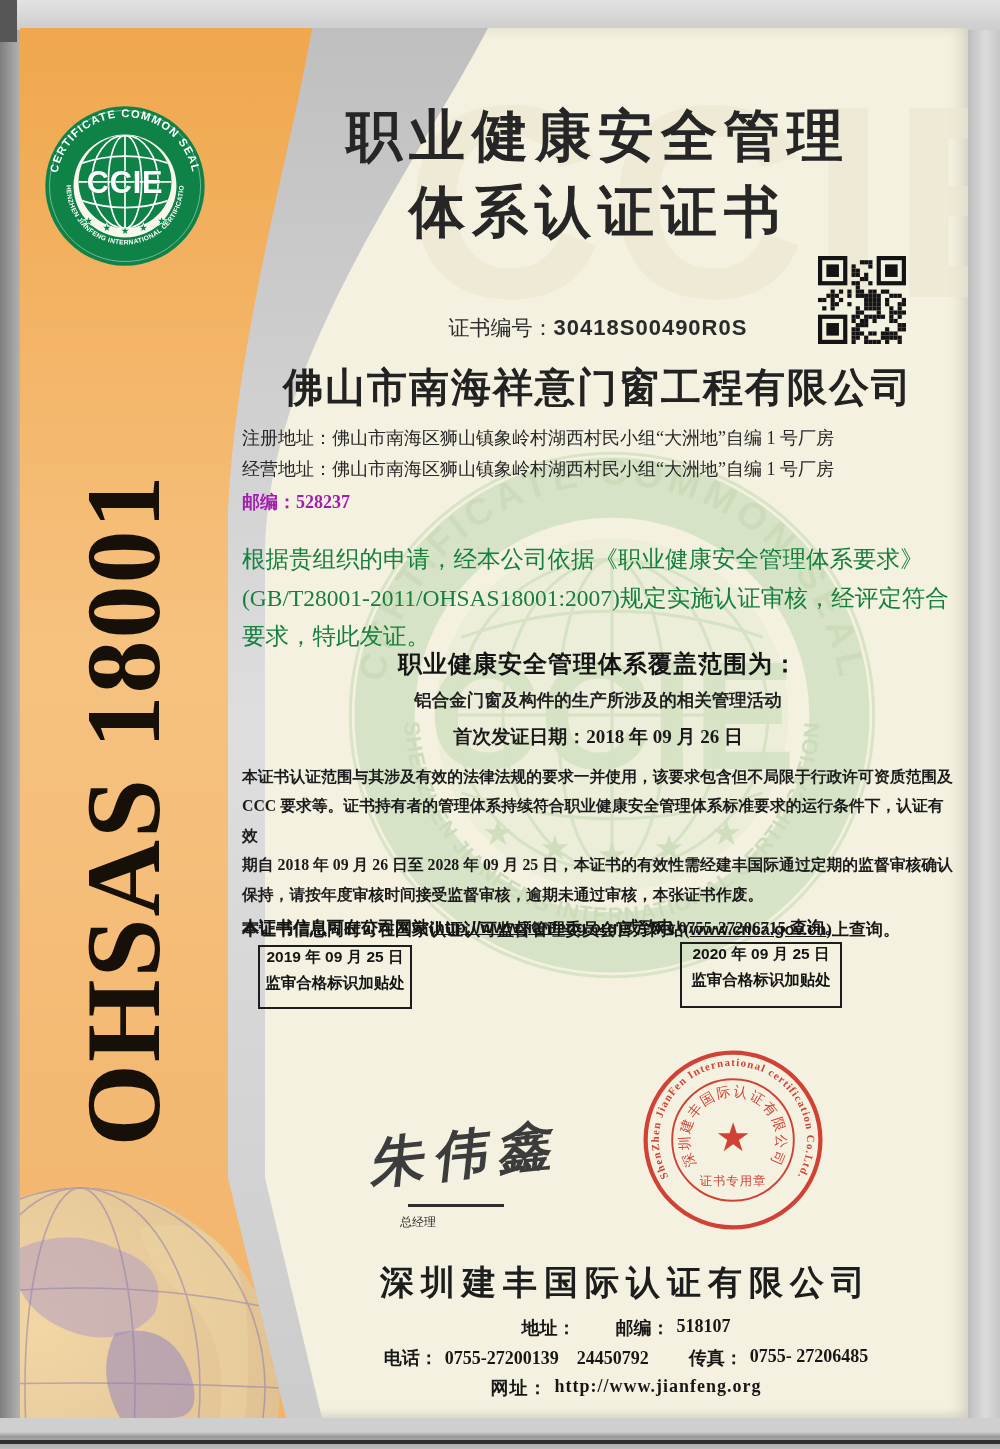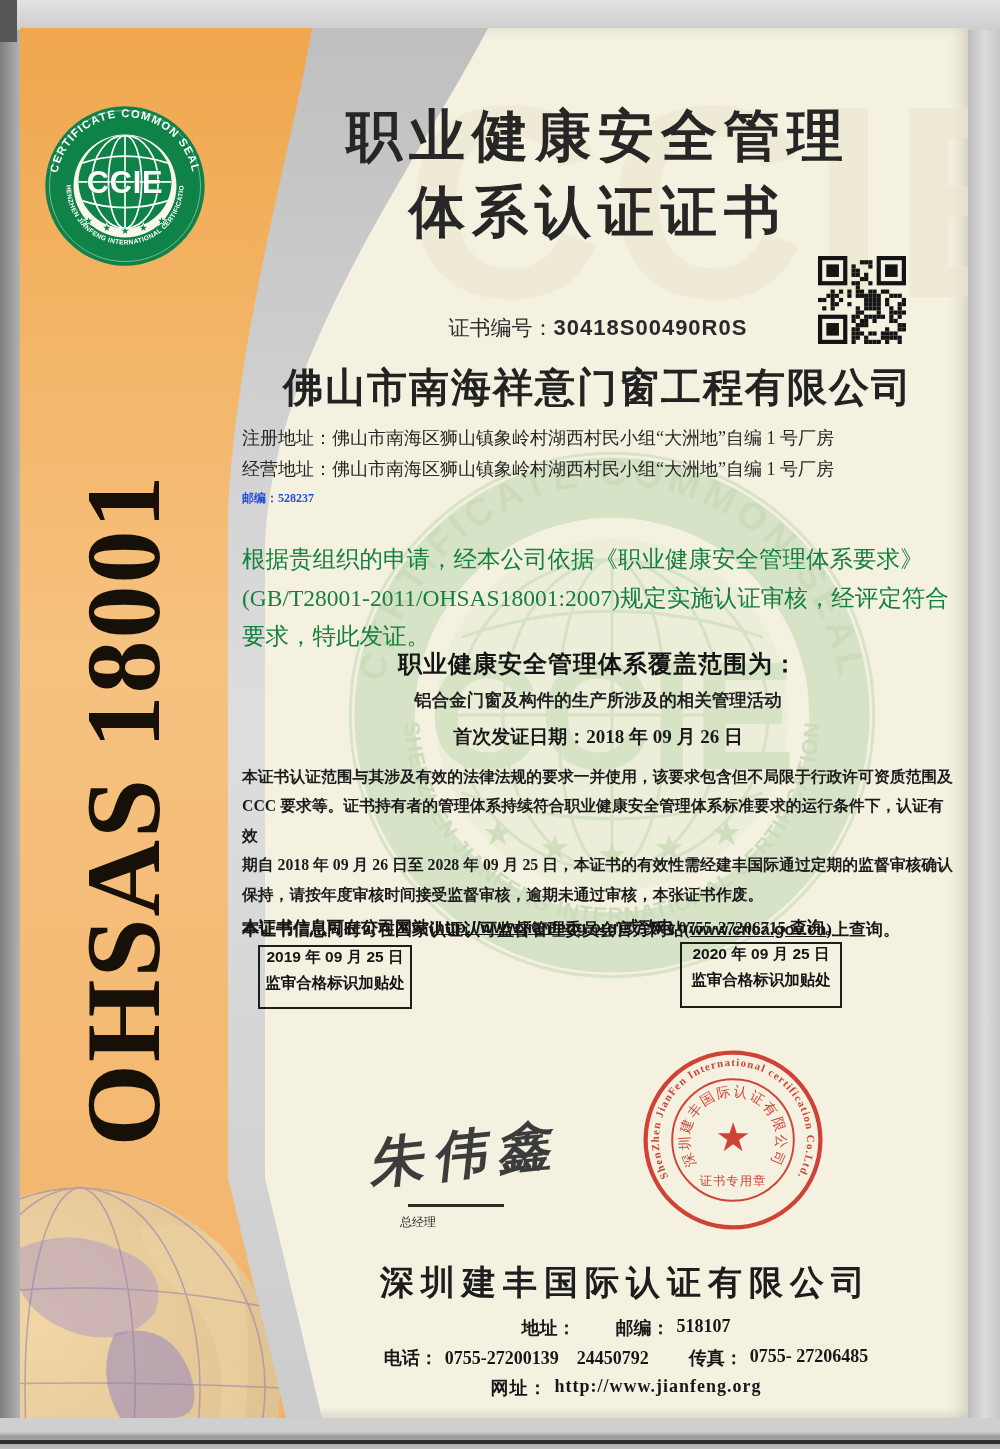--- a/index.html
+++ b/index.html
@@ -41,21 +41,21 @@
   .content > div{position:absolute;left:0;width:100%;}
 
   .title{top:70px;text-align:center;font-size:56px;line-height:76px;font-weight:700;
       letter-spacing:7px;color:#262626;}
   .certno{top:286px;text-align:center;font-size:21px;color:#2a2a2a;}
   .certno .num{font-family:"Liberation Sans","DejaVu Sans",sans-serif;font-weight:700;font-size:22px;letter-spacing:1px;}
   .company{top:332px;text-align:center;font-size:40px;font-weight:700;letter-spacing:2px;color:#222;}
   .addr1{top:398px;} .addr2{top:429px;}
   .addr-line{font-size:18px;color:#272727;}
   .postal-row{top:462px;display:flex;justify-content:space-between;padding-right:8px;
-      box-sizing:border-box;font-size:12px;font-weight:600;color:#1d4ed8;}
+      box-sizing:border-box;font-size:18px;font-weight:600;color:#a21caf;}
   .para1{top:512px;font-size:23.5px;line-height:38.5px;white-space:pre-line;color:#15803d;}
   .scope-head{top:620px;text-align:center;font-size:24px;font-weight:700;letter-spacing:1px;color:#151515;}
   .scope-text{top:660px;text-align:center;font-size:17.5px;font-weight:600;color:#222;}
   .issue-date{top:696px;text-align:center;font-size:19px;font-weight:700;color:#1a1a1a;}
   .fineprint{top:734px;width:742px;font-size:15.8px;line-height:29.4px;white-space:pre-line;
       font-weight:600;color:#1b1b1b;}
   .info1{top:888px;} .info2{top:890px;}
   .info-line{font-size:17px;font-weight:700;color:#161616;}
   .info-line .url{text-decoration:underline;font-family:"Liberation Sans","DejaVu Sans",sans-serif;font-size:16.5px;}
 

